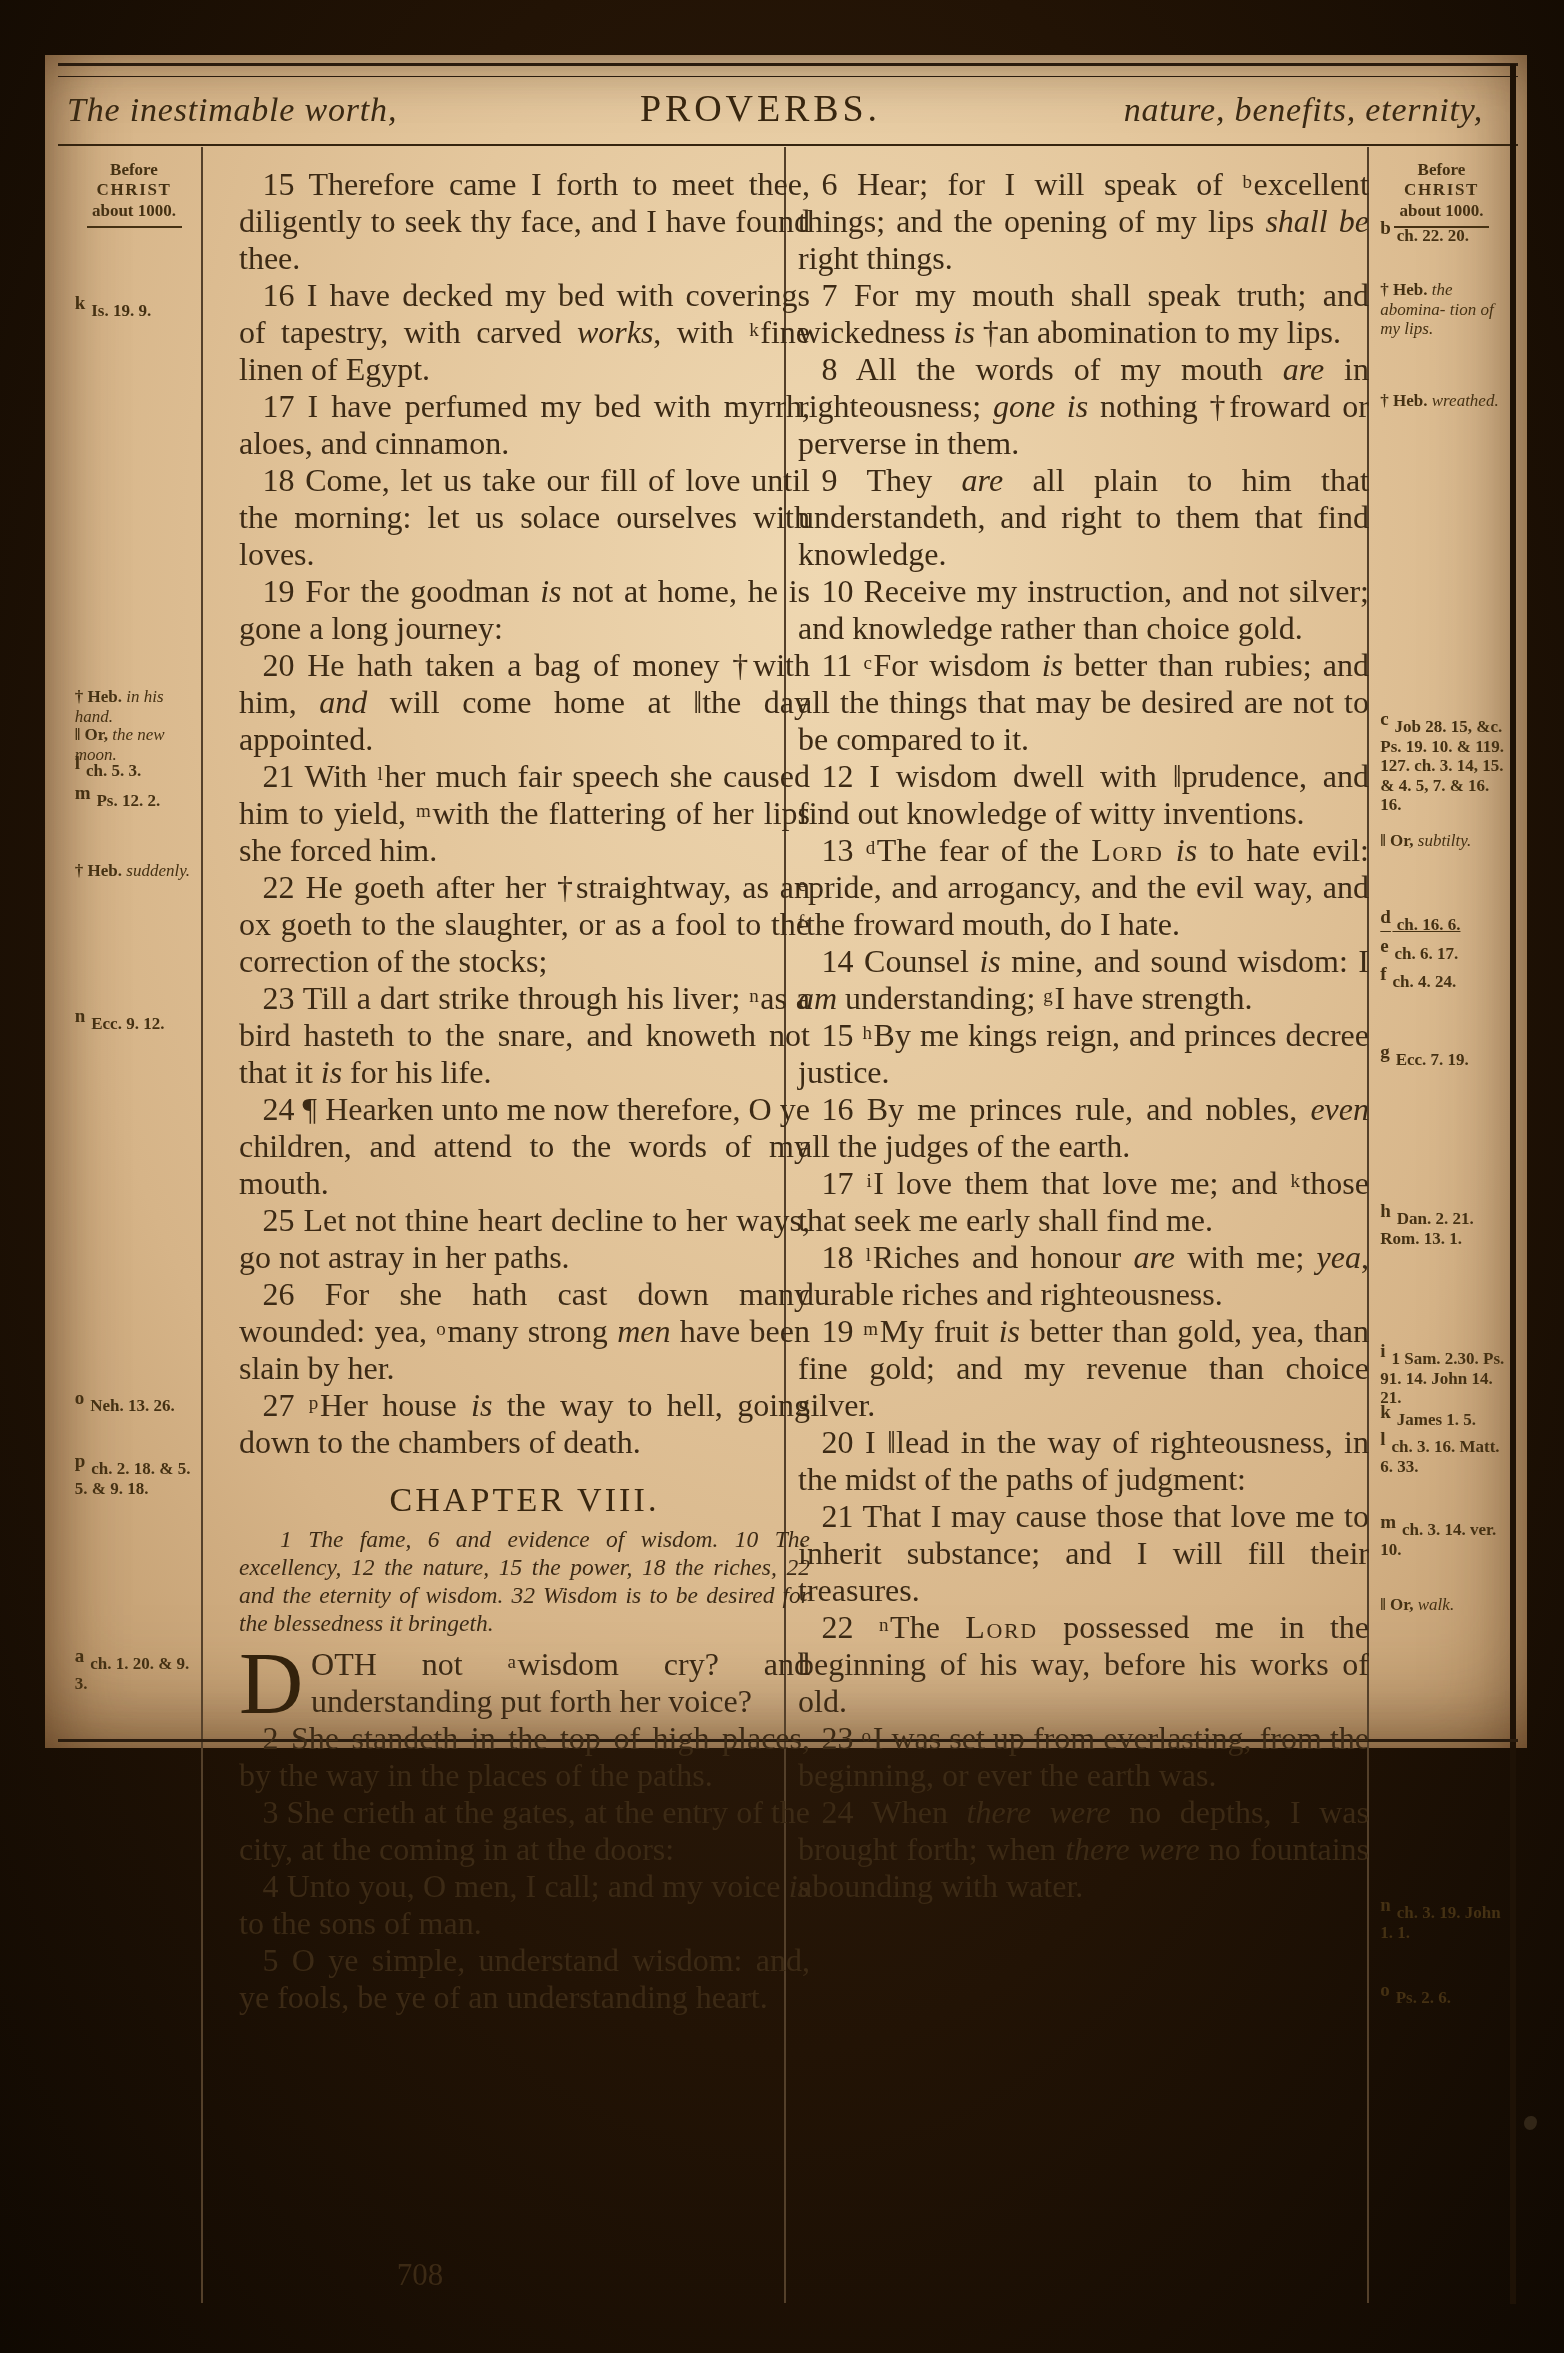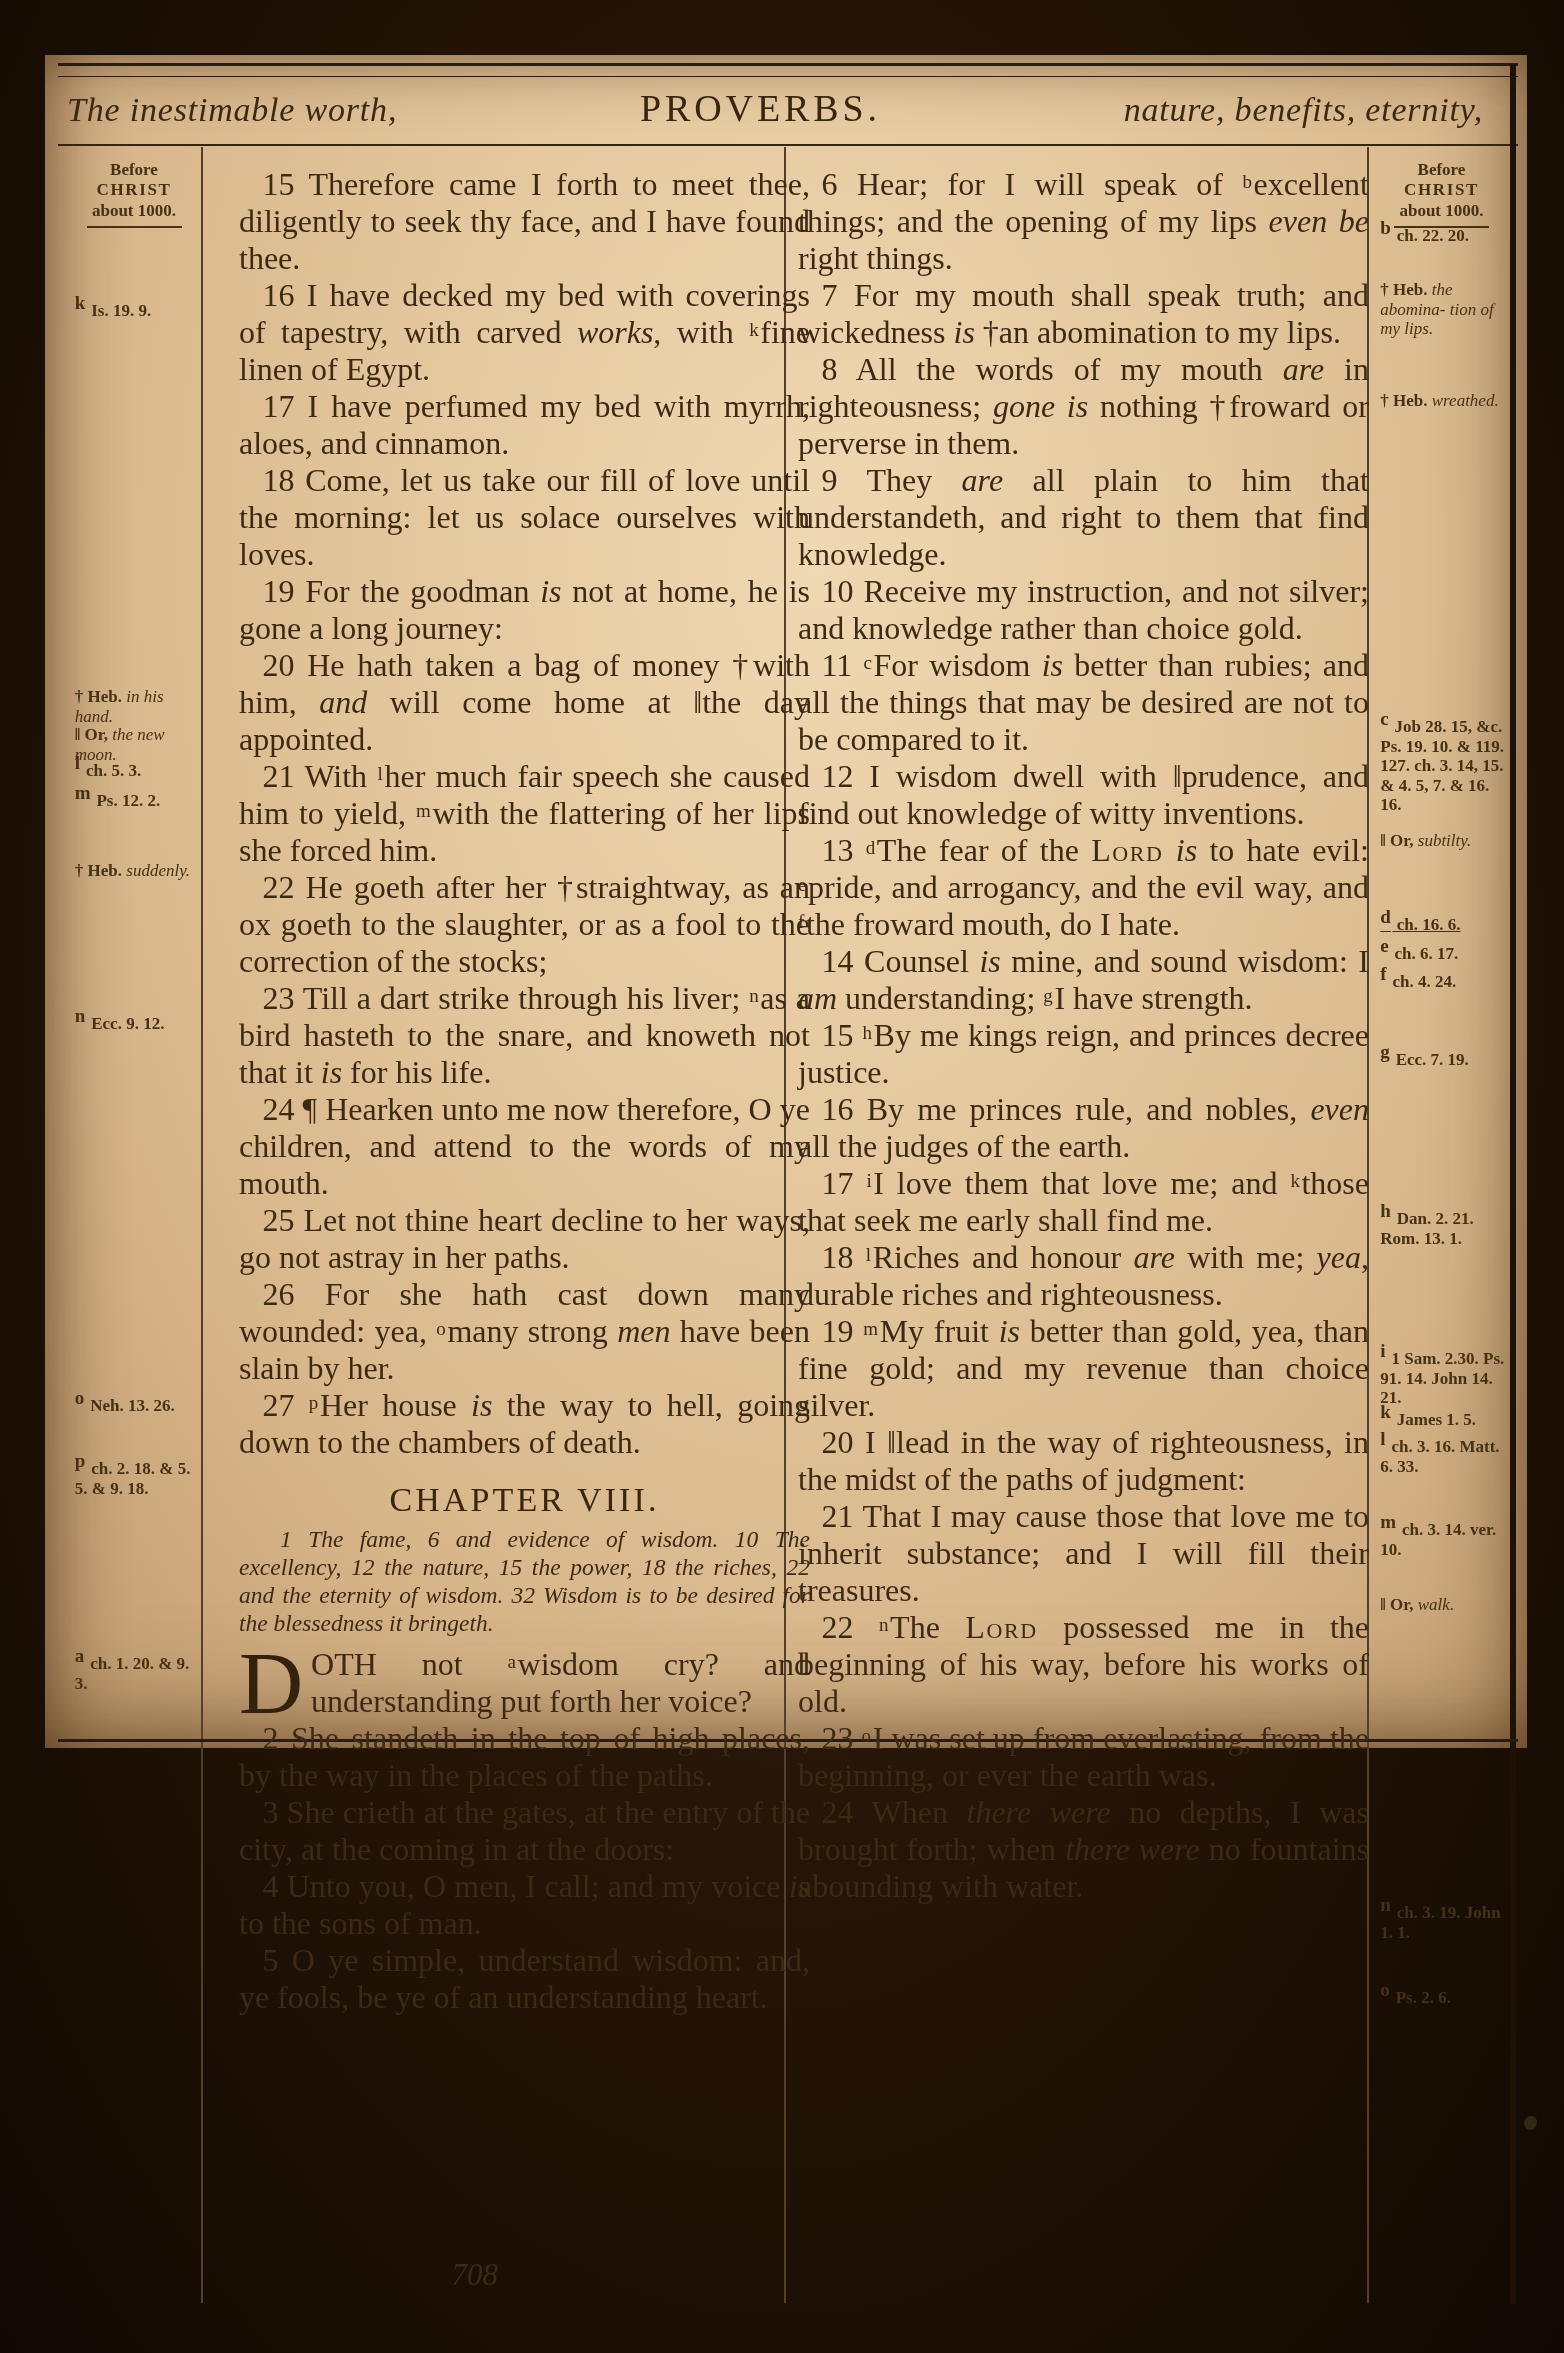--- a/index.html
+++ b/index.html
@@ -49,21 +49,21 @@
   p.verse.dc { text-indent:0; }
   .chap-head { margin:20.3px 0 6.3px; text-align:center; font-weight:400;
     font-size:34px; letter-spacing:3.1px; text-indent:0; color:#38260f; }
   .argument { font-style:italic; font-size:23.5px; line-height:28px; margin:3.1px 0 9.4px;
     text-indent:41px; }
   .dropcap { float:left; font-size:89px; line-height:70px; height:72px;
     padding:1.6px 7.8px 0 0; color:#33220c; }
   sup.r { font-size:19px; line-height:0; vertical-align:7px; margin-right:1.6px; }
   .sc { font-variant:small-caps; letter-spacing:1.6px; }
   .page-num { position:absolute; left:297px; top:2202px; width:156px;
-    text-align:right; font-size:31px; color:#3c2a15;font-style:italic; }
+    text-align:center; font-size:31px; color:#3c2a15; }
   .blot { position:absolute; left:1479px; top:2061px; width:12.5px; height:14px;
     background:#35291a; border-radius:55% 42% 58% 47%; opacity:.9; }
 </style>
 </head>
 <body>
 
 <div class="page">
   <div class="rule-double"></div>
 
   <div class="header">
@@ -144,21 +144,21 @@
       <p class="verse">27 <sup class="r">p</sup>Her house <i>is</i> the way to hell, going down to the chambers of death.</p>
       <h2 class="chap-head">CHAPTER VIII.</h2>
       <p class="argument">1 The fame, 6 and evidence of wisdom. 10 The excellency, 12 the nature, 15 the power, 18 the riches, 22 and the eternity of wisdom. 32 Wisdom is to be desired for the blessedness it bringeth.</p>
       <p class="verse dc"><span class="dropcap">D</span>OTH not <sup class="r">a</sup>wisdom cry? and understanding put forth her voice?</p>
       <p class="verse">2 She standeth in the top of high places, by the way in the places of the paths.</p>
       <p class="verse">3 She crieth at the gates, at the entry of the city, at the coming in at the doors:</p>
       <p class="verse">4 Unto you, O men, I call; and my voice <i>is</i> to the sons of man.</p>
       <p class="verse">5 O ye simple, understand wisdom: and, ye fools, be ye of an understanding heart.</p>
     </div>
   <div class="text-col right">
-      <p class="verse">6 Hear; for I will speak of <sup class="r">b</sup>excellent things; and the opening of my lips <i>even be</i> right things.</p>
+      <p class="verse">6 Hear; for I will speak of <sup class="r">b</sup>excellent things; and the opening of my lips <i>shall be</i> right things.</p>
       <p class="verse">7 For my mouth shall speak truth; and wickedness <i>is</i> †an abomination to my lips.</p>
       <p class="verse">8 All the words of my mouth <i>are</i> in righteousness; <i>gone is</i> nothing †froward or perverse in them.</p>
       <p class="verse">9 They <i>are</i> all plain to him that understandeth, and right to them that find knowledge.</p>
       <p class="verse">10 Receive my instruction, and not silver; and knowledge rather than choice gold.</p>
       <p class="verse">11 <sup class="r">c</sup>For wisdom <i>is</i> better than rubies; and all the things that may be desired are not to be compared to it.</p>
       <p class="verse">12 I wisdom dwell with ‖prudence, and find out knowledge of witty inventions.</p>
       <p class="verse">13 <sup class="r">d</sup>The fear of the <span class="sc">Lord</span> <i>is</i> to hate evil: <sup class="r">e</sup>pride, and arrogancy, and the evil way, and <sup class="r">f</sup>the froward mouth, do I hate.</p>
       <p class="verse">14 Counsel <i>is</i> mine, and sound wisdom: I <i>am</i> understanding; <sup class="r">g</sup>I have strength.</p>
       <p class="verse">15 <sup class="r">h</sup>By me kings reign, and princes decree justice.</p>
       <p class="verse">16 By me princes rule, and nobles, <i>even</i> all the judges of the earth.</p>

